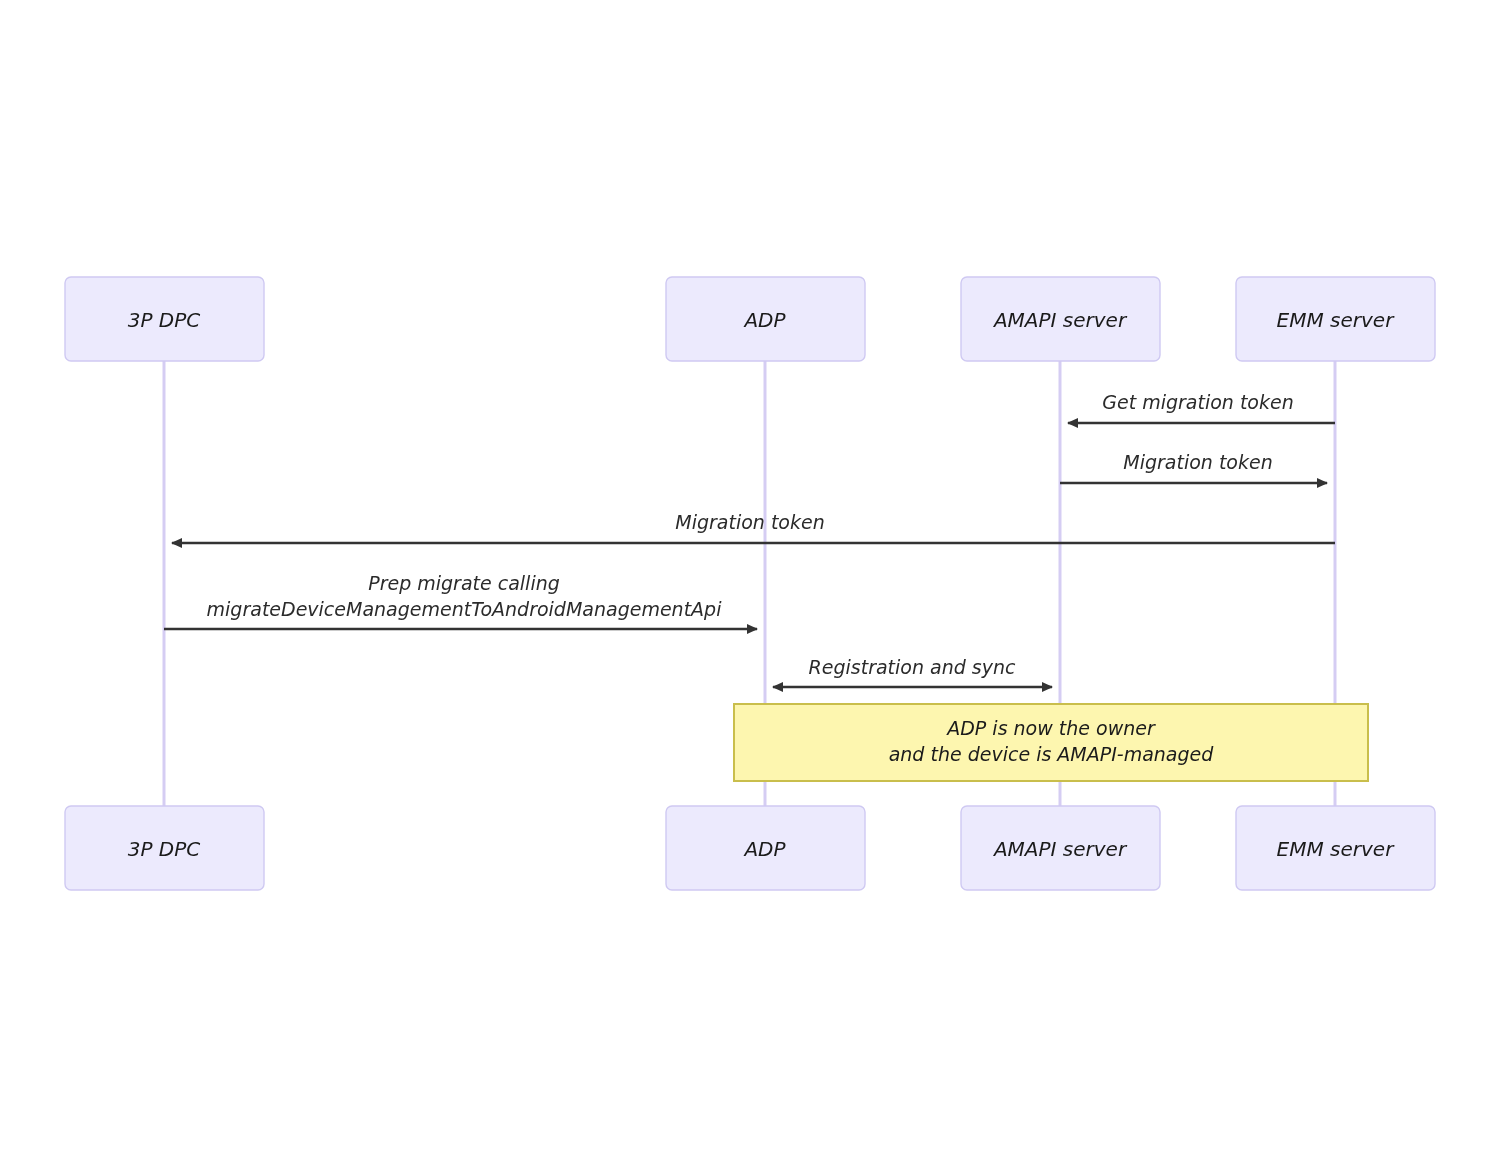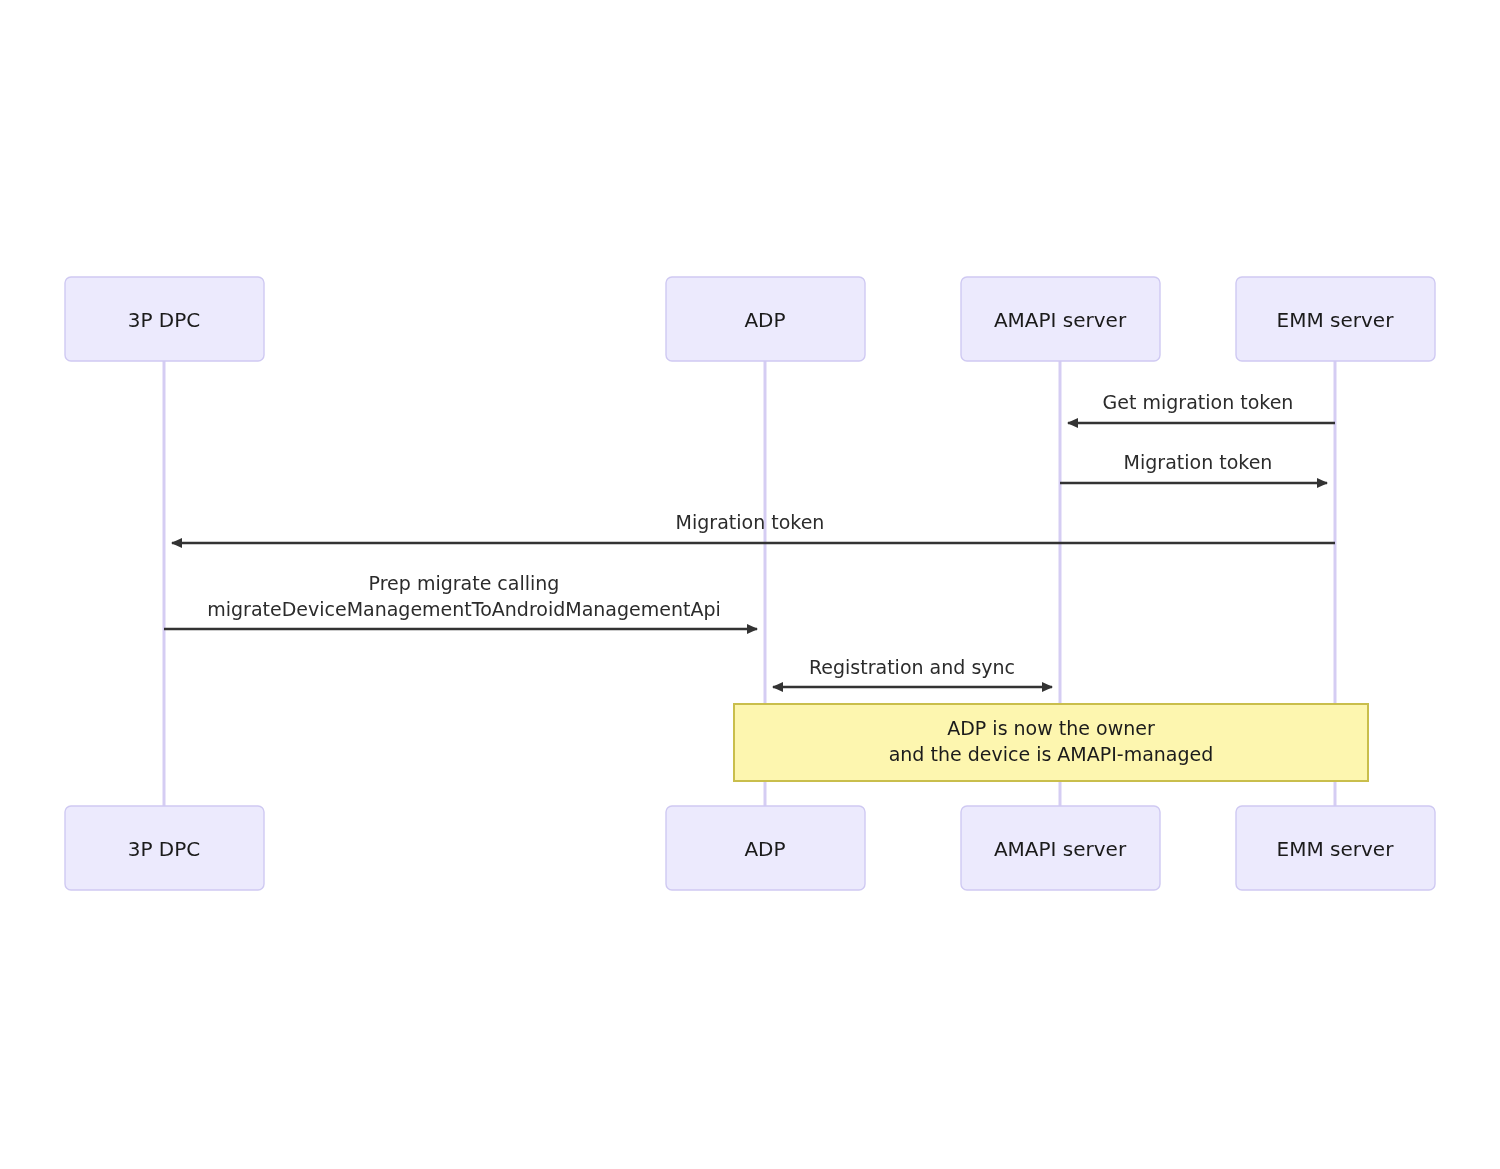--- a/index.html
+++ b/index.html
@@ -9,20 +9,21 @@
   }
   body {
     font-family: "DejaVu Sans", sans-serif;
   }
   #canvas {
     position: relative;
     width: 1500px;
     height: 935px;
     background: #ffffff;
     overflow: hidden;
+    font-style: italic;
   }
   svg.diagram {
     position: absolute;
     left: 0;
     top: 0;
     width: 1500px;
     height: 1169px;
   }
   .participant-box {
     fill: #ECEAFD;

